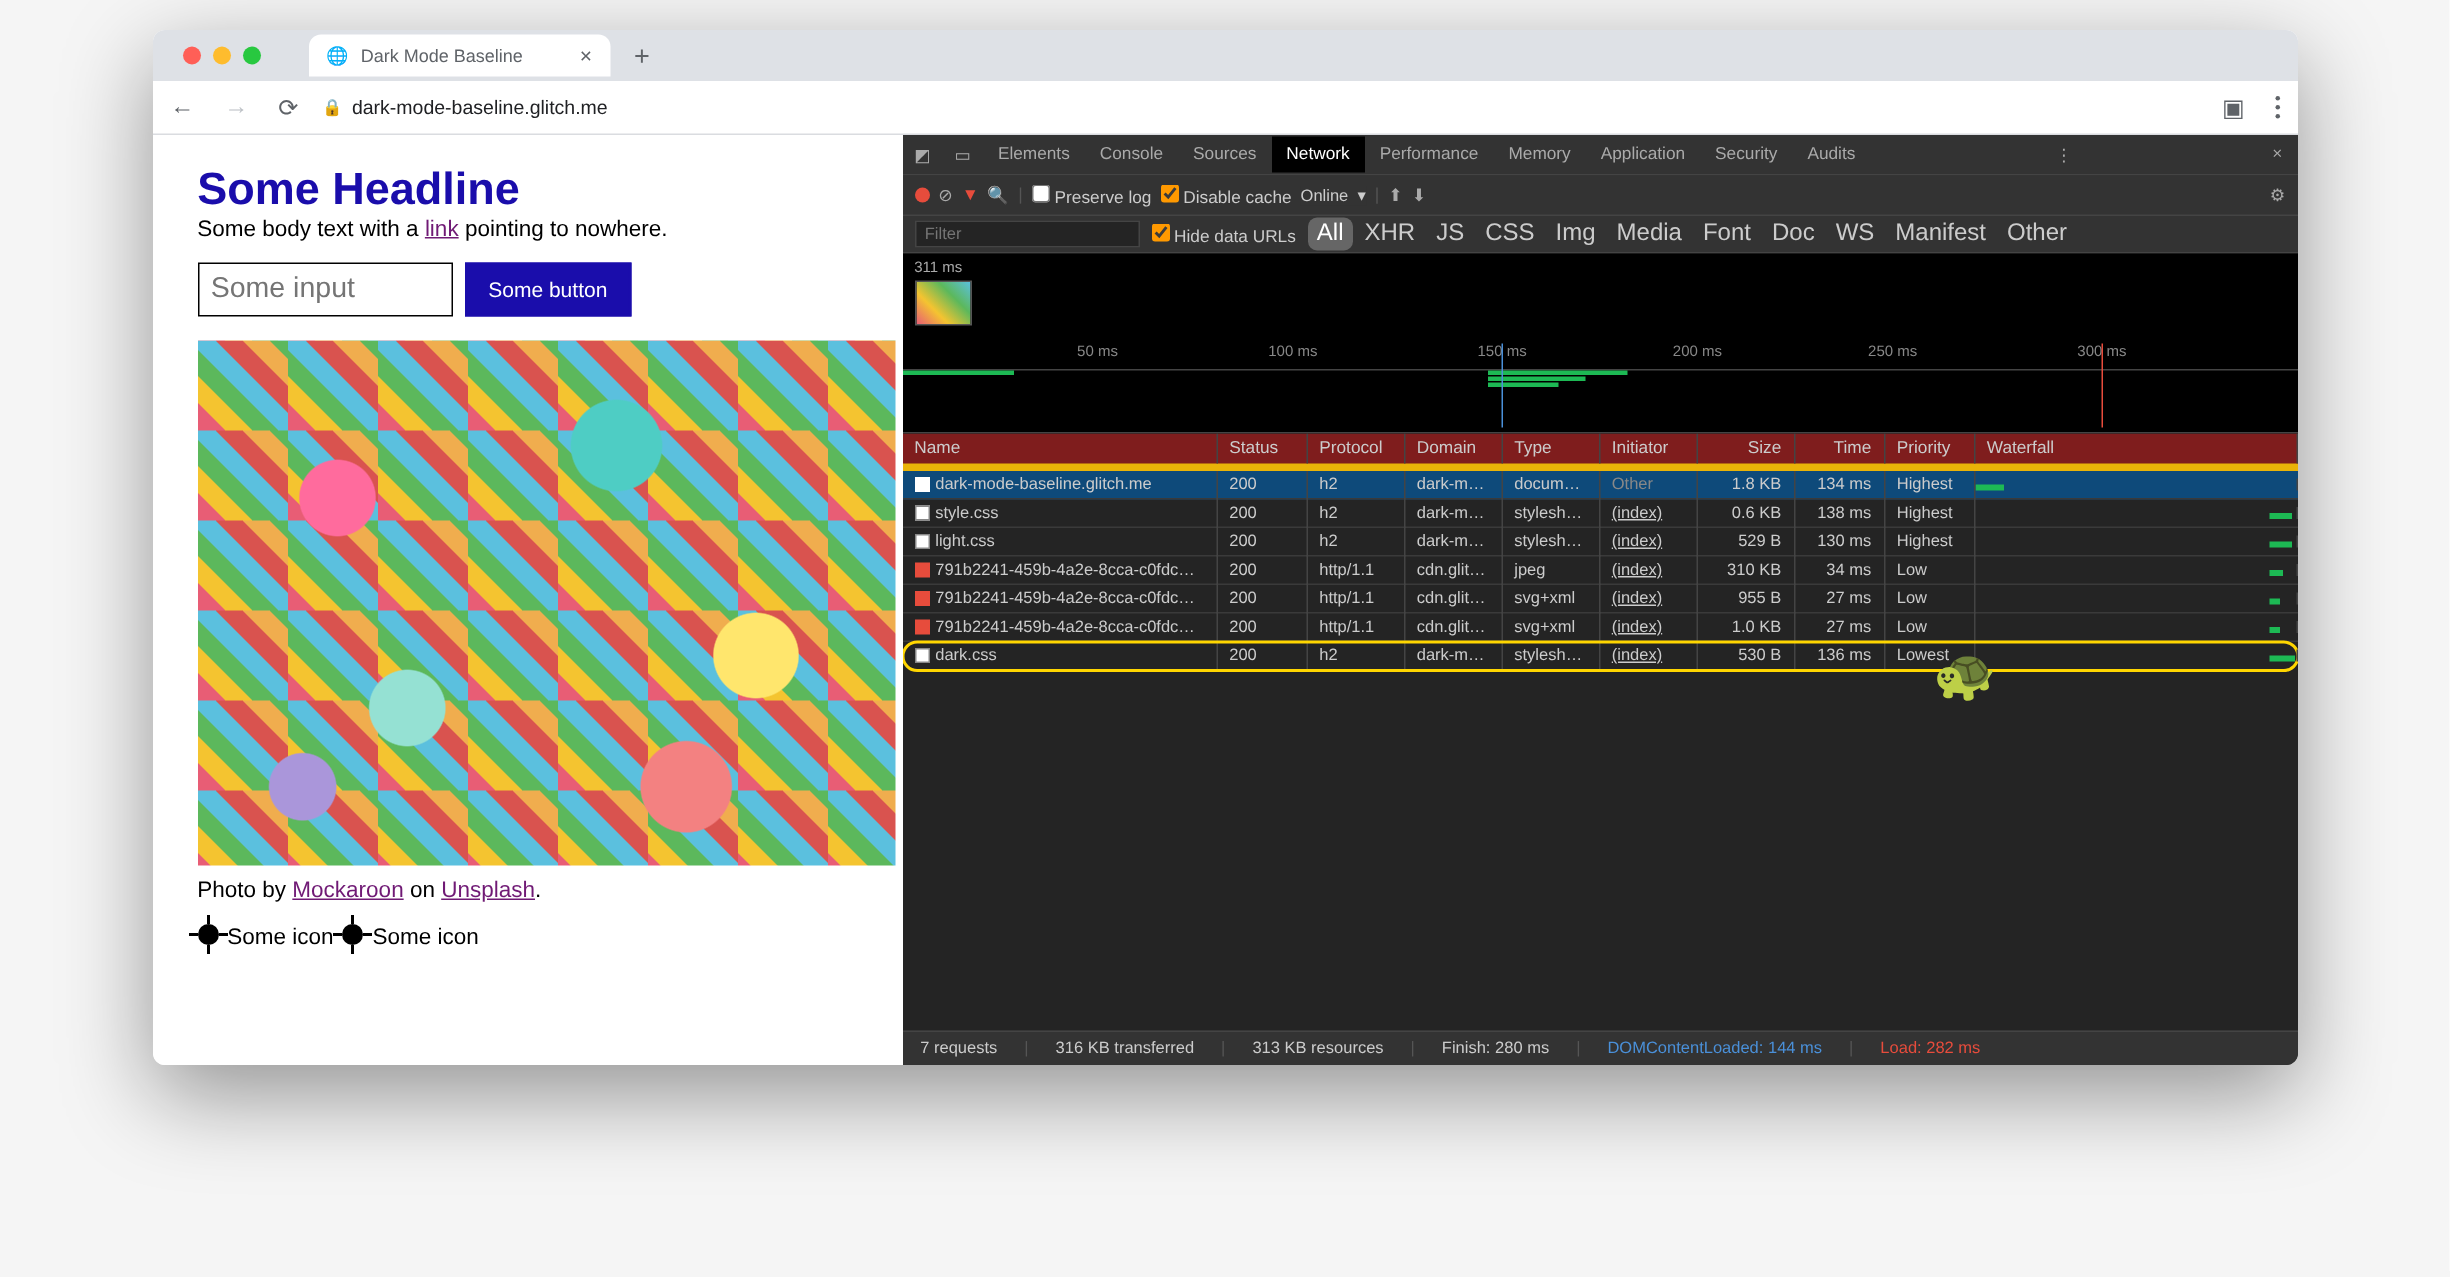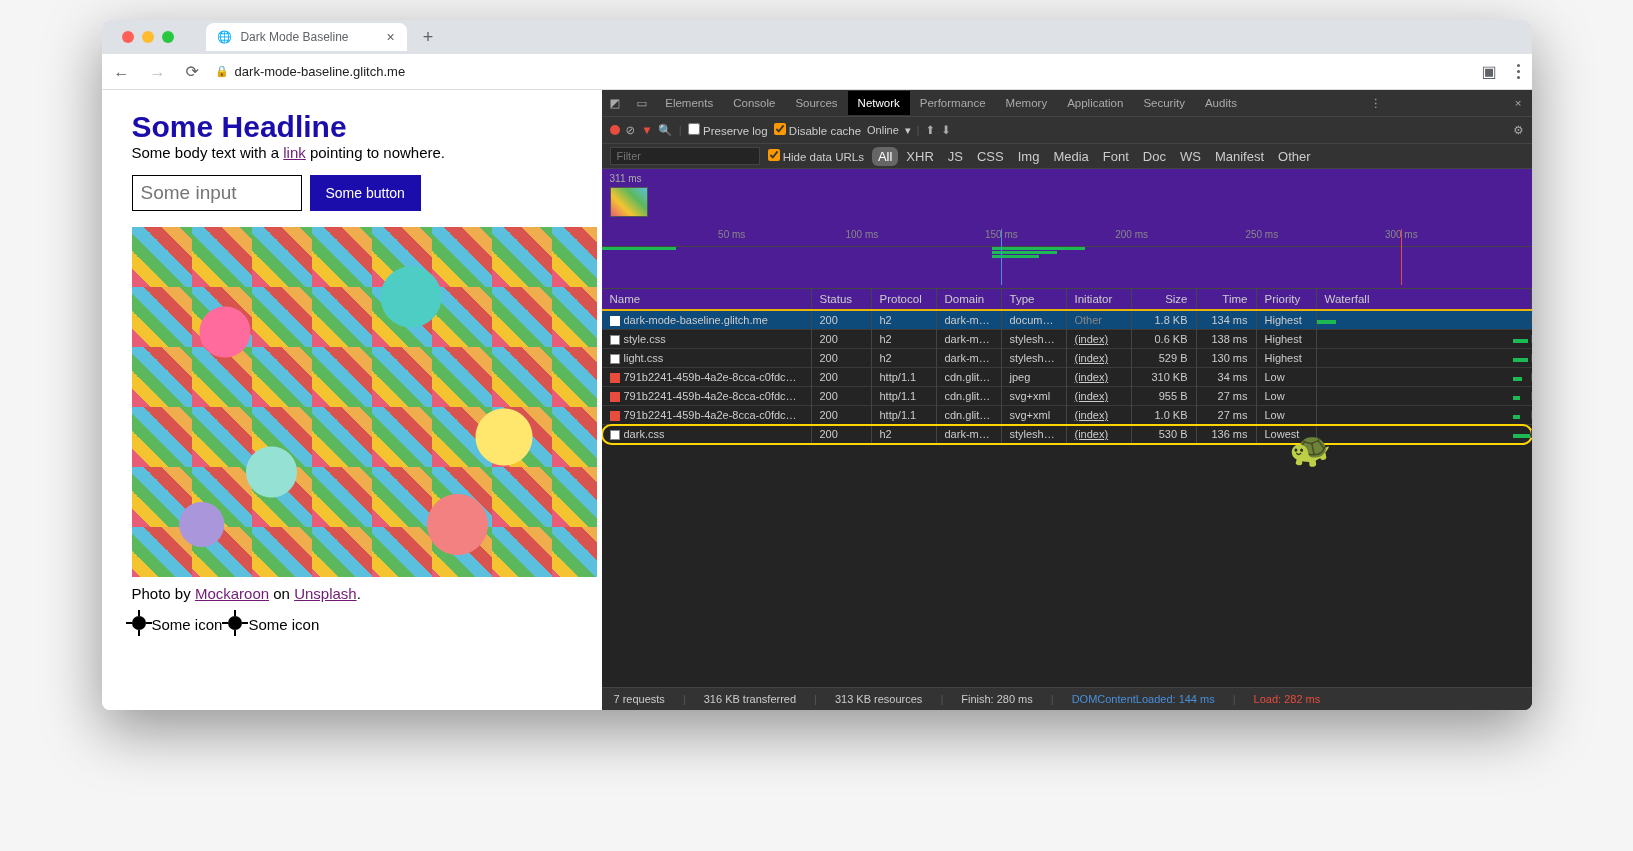--- a/index.html
+++ b/index.html
@@ -41,31 +41,31 @@
 .dt-tab{padding:6px 10px;color:#aaa;cursor:pointer}
 .dt-tab.active{background:#000;color:#fff}
 .dt-icon{padding:4px 8px;color:#aaa}
 .dt-close{margin-left:auto;padding:4px 10px;color:#aaa}
 .dt-toolbar{display:flex;align-items:center;background:#333;height:27px;gap:6px;padding:0 8px;border-bottom:1px solid #444}
 .rec{width:10px;height:10px;background:#e74c3c;border-radius:50%}
 .chk{width:12px;height:12px;accent-color:#f90}
 .dt-toolbar select,.dt-toolbar .sel{background:#333;color:#ccc;border:none;font-size:11px}
 .filter-row{display:flex;align-items:center;background:#333;height:25px;gap:8px;padding:0 8px;border-bottom:1px solid #444}
 .filter-input{background:#242424;border:1px solid #444;color:#ccc;padding:2px 6px;width:150px;font-size:11px}
-.pill{padding:2px 6px;border-radius:6px;font-size:13px;color:#ccc}
+.pill{padding:2px 6px;border-radius:6px;font-size:16px;color:#ccc}
 .pill.on{background:#666;color:#fff}
-.timeline{height:120px;background:#4c1d95;border-bottom:1px solid #444;position:relative;padding-top:4px}
+.timeline{height:120px;background:#000000;border-bottom:1px solid #444;position:relative;padding-top:4px}
 .tl-label{position:absolute;top:4px;left:8px;font-size:10px;color:#aaa}
 .thumb{position:absolute;top:18px;left:8px;width:38px;height:30px;background:linear-gradient(45deg,#e85d75,#f4c430,#5cb85c,#5bc0de);border:1px solid #555}
 .ruler{position:absolute;top:60px;left:0;right:0;height:18px;border-bottom:1px solid #444}
 .ruler span{position:absolute;font-size:10px;color:#888;transform:translateX(-50%)}
 .overview{position:absolute;top:78px;left:0;right:0;height:20px}
 .ov-bar{position:absolute;height:3px;background:#1db954}
 .table{flex:1;overflow:auto}
-.thead{display:flex;background:#4c1d95;border-bottom:2px solid #eab308;position:sticky;top:0}
+.thead{display:flex;background:#7f1d1d;border-bottom:5px solid #eab308;position:sticky;top:0}
 .th,.td{padding:4px 8px;border-right:1px solid #444;overflow:hidden;text-overflow:ellipsis;white-space:nowrap}
 .c-name{width:210px}.c-status{width:60px}.c-proto{width:65px}.c-domain{width:65px}.c-type{width:65px}.c-init{width:65px}.c-size{width:65px;text-align:right}.c-time{width:60px;text-align:right}.c-prio{width:60px}.c-wf{flex:1;min-width:160px;position:relative}
 .trow{display:flex;border-bottom:1px solid #3a3a3a;height:19px;align-items:center;font-size:11px}
 .trow.sel{background:#0e4a7a}
 .trow.hl{outline:2px solid #ffd600;outline-offset:-1px;border-radius:10px}
 .ficon{display:inline-block;width:10px;height:10px;margin-right:4px;vertical-align:middle;background:#888}
 .ficon.doc{background:#fff}.ficon.css{background:#fff;border:1px solid #888}.ficon.img{background:#e74c3c}
 .init-link{color:#ccc;text-decoration:underline}
 .init-other{color:#888}
 .wfbar{position:absolute;height:10px;top:4px;background:#1db954}

